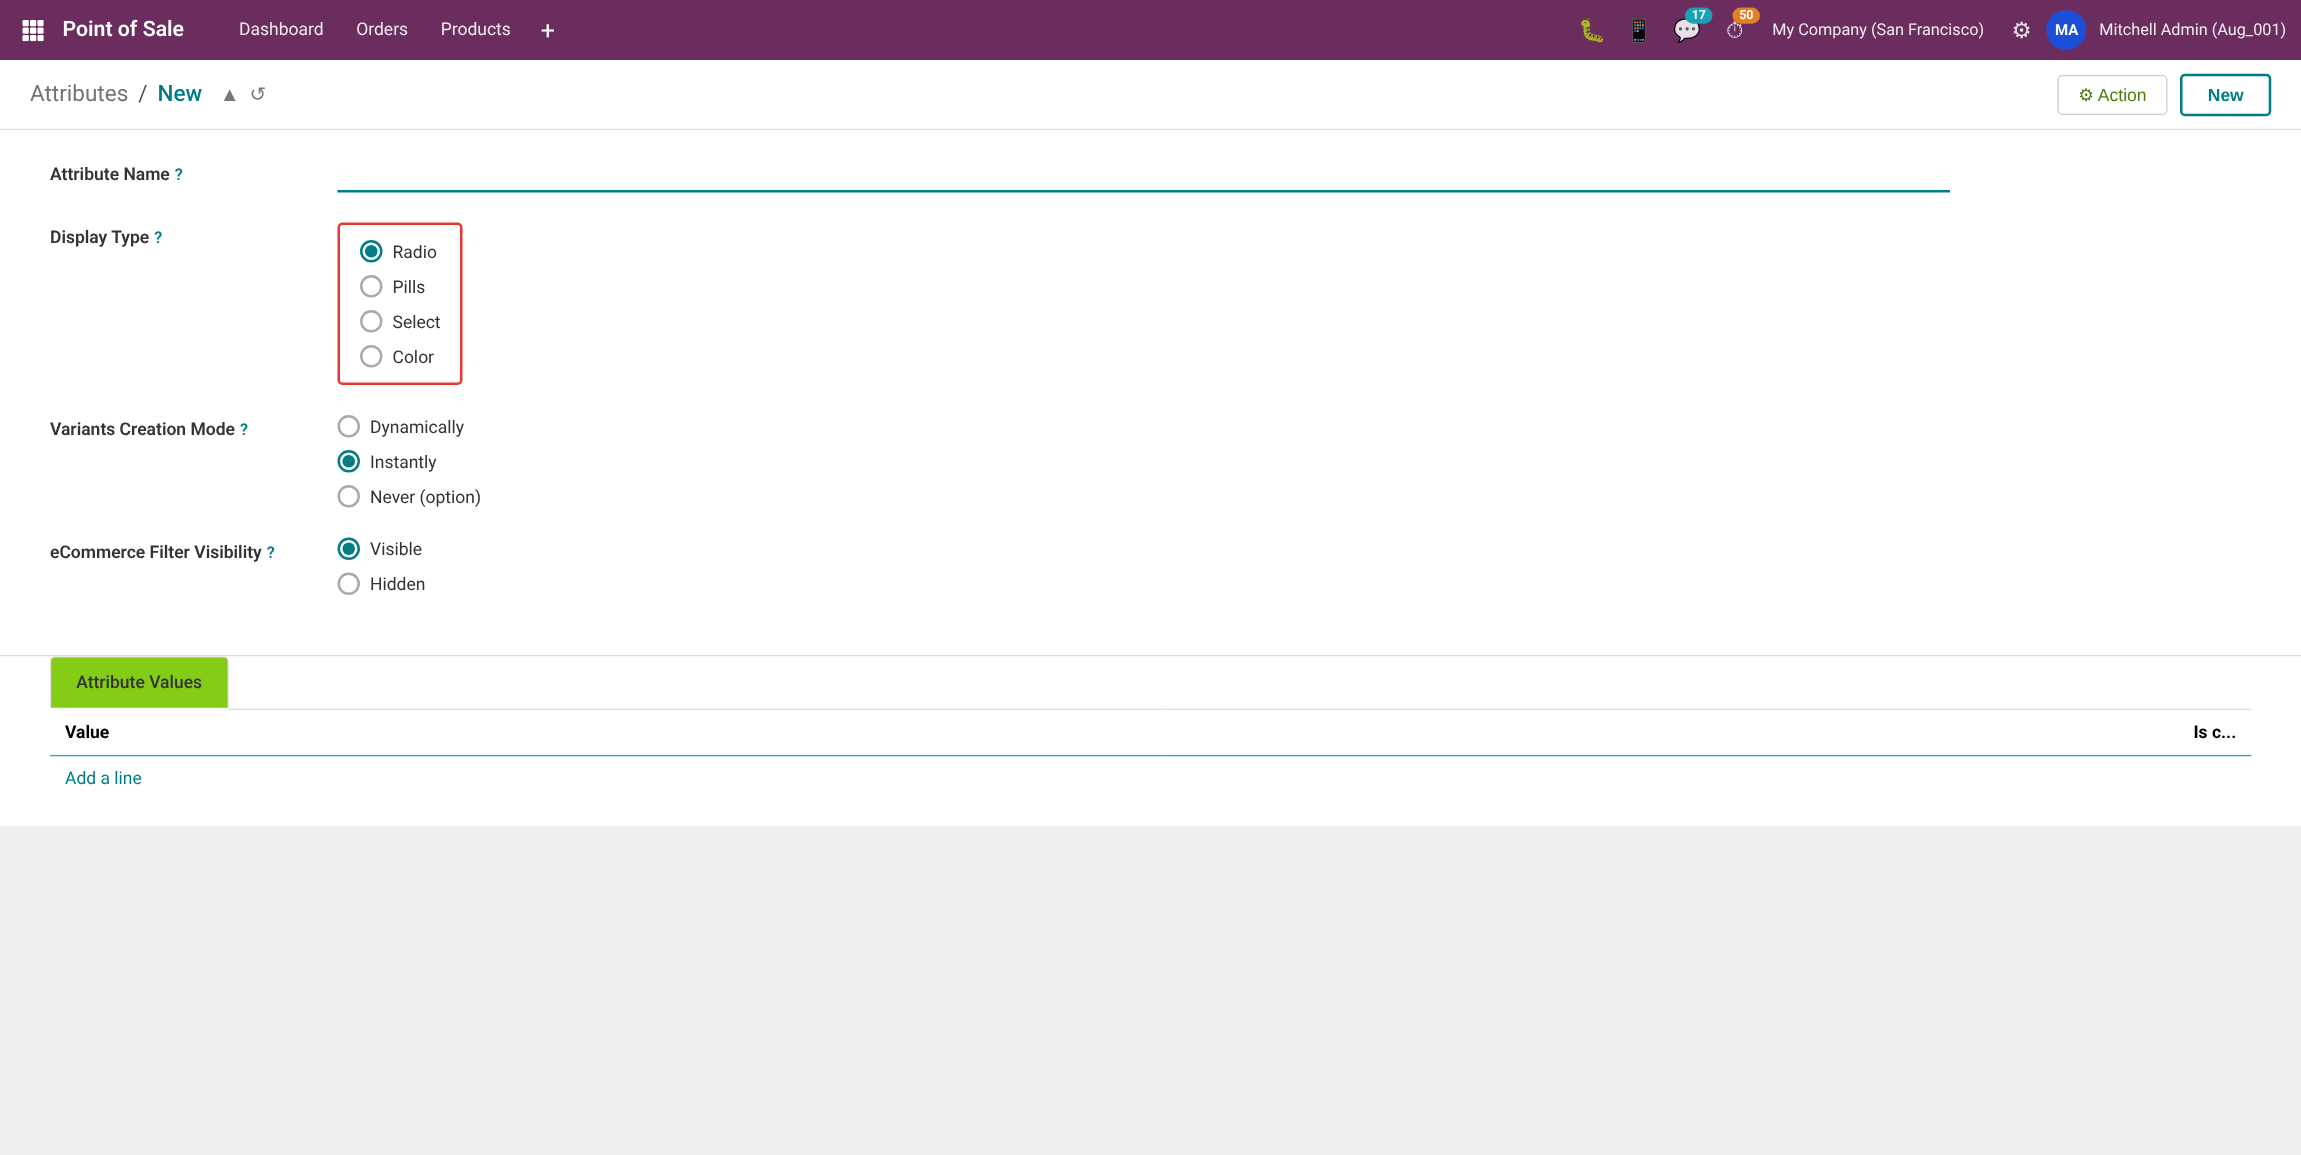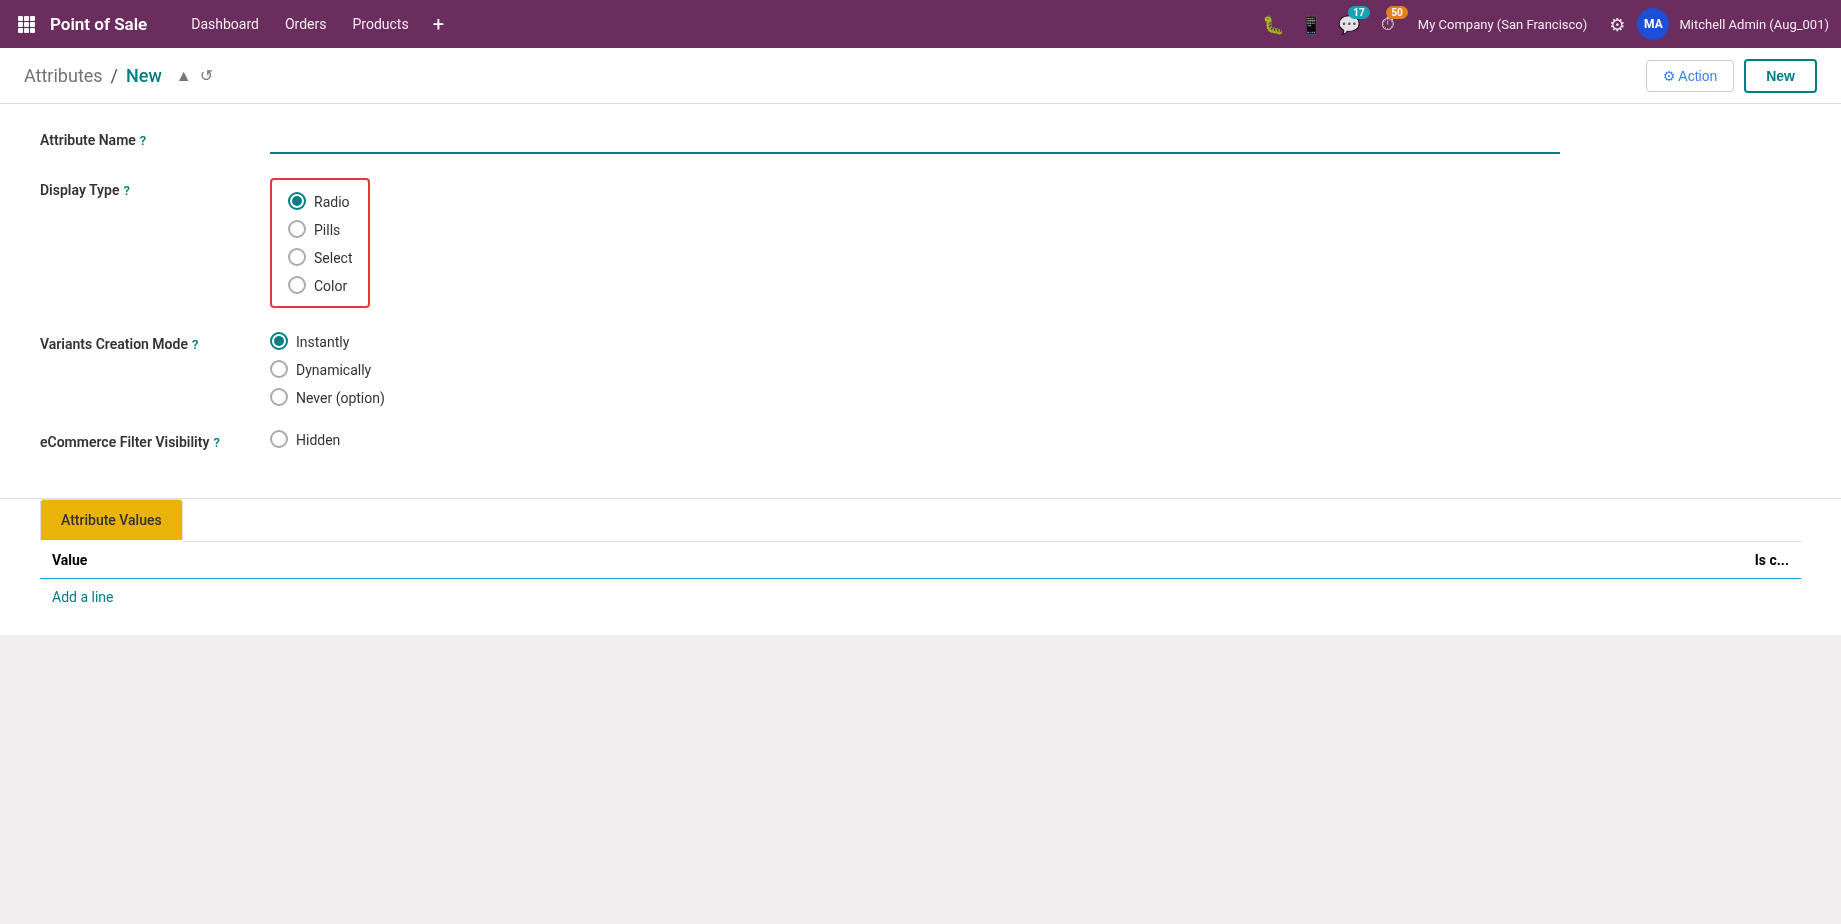--- a/index.html
+++ b/index.html
@@ -133,21 +133,21 @@
       color: #777;
       font-size: 16px;
       cursor: pointer;
     }
     .breadcrumb-actions {
       display: flex; align-items: center; gap: 10px;
     }
     .btn-action {
       border: 1px solid #ccc;
       background: white;
-      color: #3b82f6;
+      color: #4d7c0f;
       padding: 7px 16px;
       border-radius: 4px;
       cursor: pointer;
       font-size: 14px;
       display: flex; align-items: center; gap: 6px;
     }
     .btn-new {
       border: 2px solid #017e84;
       background: white;
       color: #017e84;
@@ -265,21 +265,21 @@
       font-size: 14px;
       color: #555;
       border-top: 1px solid #ddd;
       border-left: 1px solid #ddd;
       border-right: 1px solid #ddd;
       background: #f8f8f8;
       margin-right: 2px;
       border-radius: 4px 4px 0 0;
     }
     .tab.active {
-      background: #eab308;
+      background: #84cc16;
       border-bottom: 2px solid white;
       color: #333;
       font-weight: 500;
       margin-bottom: -1px;
     }
 
     
     .table-container {
       padding: 0 40px 20px;
       background: white;
@@ -408,42 +408,46 @@
     </div>
 
     <div class="form-row">
       <div class="form-label">
         <span>Variants Creation Mode</span>
         <span class="help-icon">?</span>
       </div>
       <div class="form-field">
         <div class="radio-group">
           <label class="radio-option">
+            <input type="radio" name="variants_mode" value="dynamically" style="">
+            <span class="radio-label">Dynamically</span>
+          </label>
+          <label class="radio-option">
             <input type="radio" name="variants_mode" value="instantly" checked="" style="">
             <span class="radio-label">Instantly</span>
-          </label>
-          <label class="radio-option">
-            <input type="radio" name="variants_mode" value="dynamically" style="">
-            <span class="radio-label">Dynamically</span>
           </label>
           <label class="radio-option">
             <input type="radio" name="variants_mode" value="never" style="">
             <span class="radio-label">Never (option)</span>
           </label>
         </div>
       </div>
     </div>
 
     <div class="form-row">
       <div class="form-label">
         <span>eCommerce Filter Visibility</span>
         <span class="help-icon">?</span>
       </div>
       <div class="form-field">
         <div class="radio-group">
+          <label class="radio-option">
+            <input type="radio" name="ecommerce_filter" value="visible" checked="" style="">
+            <span class="radio-label">Visible</span>
+          </label>
           <label class="radio-option">
             <input type="radio" name="ecommerce_filter" value="hidden" style="">
             <span class="radio-label">Hidden</span>
           </label>
         </div>
       </div>
     </div>
 
   </div>
 

